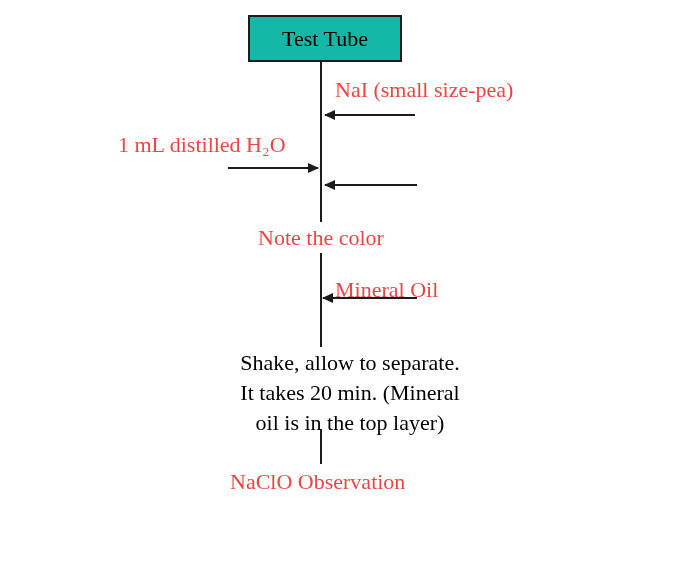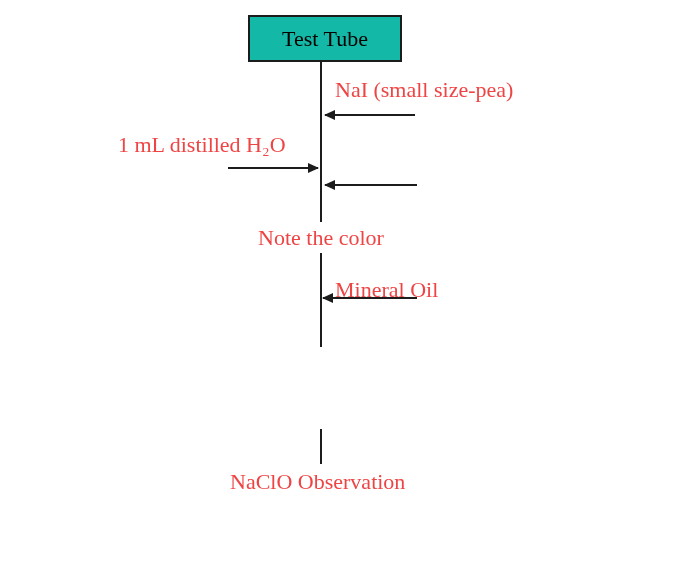--- a/index.html
+++ b/index.html
@@ -112,16 +112,21 @@
   <div class="label water-label">1 mL distilled H₂O</div>
   <div class="arrow right arrow-water"></div>
 
   <div class="arrow left arrow-naclo"></div>
 
   <div class="label note-color-label">Note the color</div>
 
   <div class="label mineral-label">Mineral Oil</div>
   <div class="arrow left arrow-mineral"></div>
 
+  <div class="shake-block">
+    <div>Shake, allow to separate.</div>
+    <div>It takes 20 min. (Mineral</div>
+    <div>oil is in the top layer)</div>
+  </div>
 
   <div class="label record-label">NaClO Observation</div>
 
 </div>
 
 </body></html>

